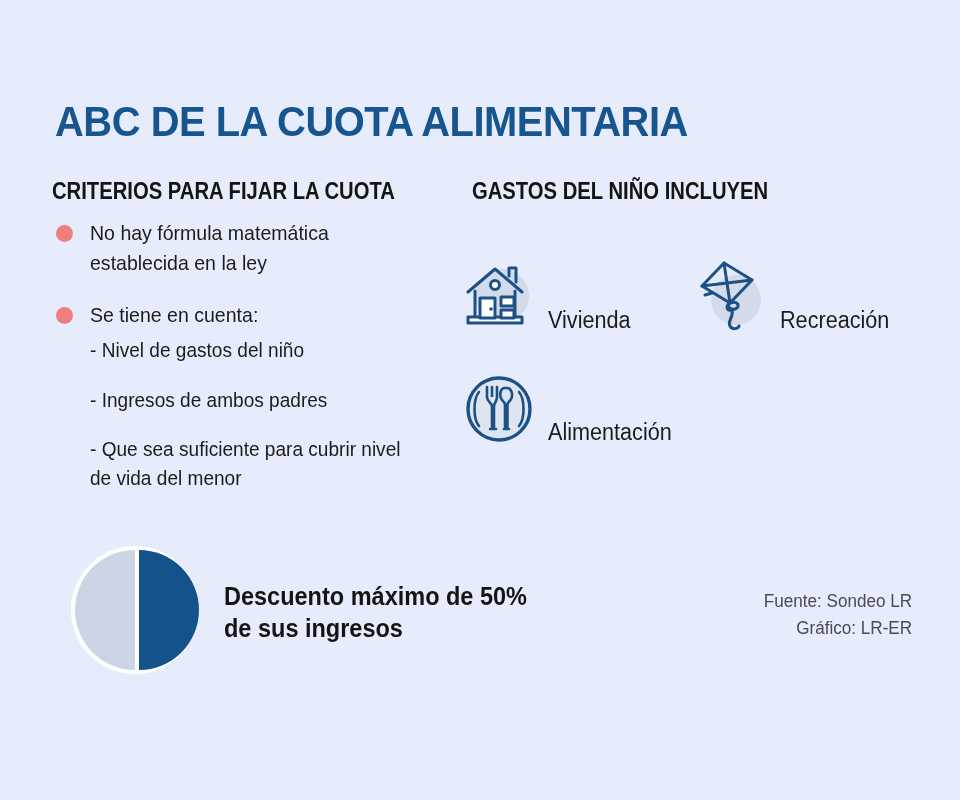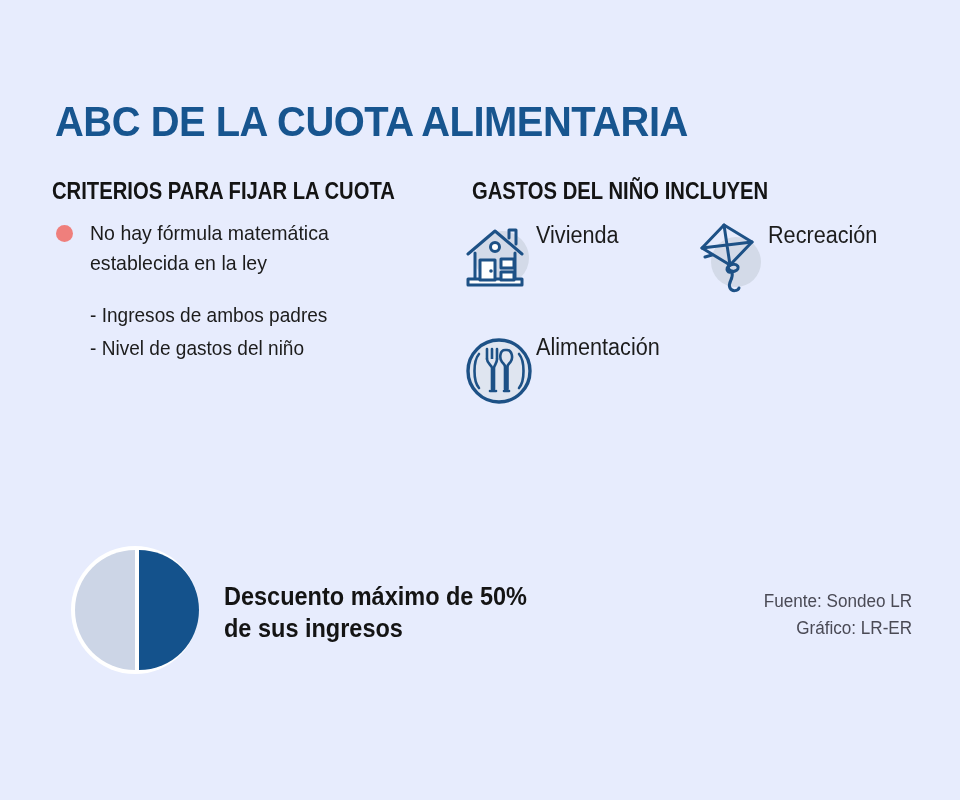--- a/index.html
+++ b/index.html
@@ -94,21 +94,22 @@
     position: absolute;
     left: 462px;
     top: 222px;
     width: 470px;
     display: grid;
     grid-template-columns: 232px 238px;
     grid-template-rows: 112px 112px 112px;
   }
   .expense-item {
     display: flex;
-    align-items: flex-start;
+    align-items: flex-end;
+    gap: 12px;
   }
   .expense-icon {
     width: 74px;
     height: 74px;
     flex: 0 0 74px;
     position: relative;
   }
   .expense-icon svg { display: block; width: 74px; height: 74px; }
   .expense-label {
     font-family: "Liberation Sans", sans-serif;
@@ -167,29 +168,36 @@
 
   <div class="section-heading" id="heading-criterios">CRITERIOS PARA FIJAR LA CUOTA</div>
 
   <div class="criteria-list">
 
     <div class="criteria-item">
       <span class="bullet-dot"></span>
       <span class="criteria-text">No hay fórmula matemática establecida en la ley</span>
     </div>
 
+    <div class="criteria-item">
+      <span class="bullet-dot"></span>
+      <span class="criteria-text">Se tiene en cuenta:</span>
+    </div>
+
+    <div class="sub-item sub-first">
+      <span class="criteria-text">- Nivel de gastos del niño</span>
+    </div>
 
     <div class="sub-item">
       <span class="criteria-text">- Ingresos de ambos padres</span>
     </div>
 
-    <div class="sub-item sub-first">
-      <span class="criteria-text">- Nivel de gastos del niño</span>
-    </div>
-
+    <div class="sub-item">
+      <span class="criteria-text">- Que sea suficiente para cubrir nivel de vida del menor</span>
+    </div>
 
   </div>
 
   <div class="section-heading" id="heading-gastos">GASTOS DEL NIÑO INCLUYEN</div>
 
   <div class="expense-grid">
 
     <div class="expense-item">
       <span class="expense-icon">
         <svg viewBox="0 0 74 74">

